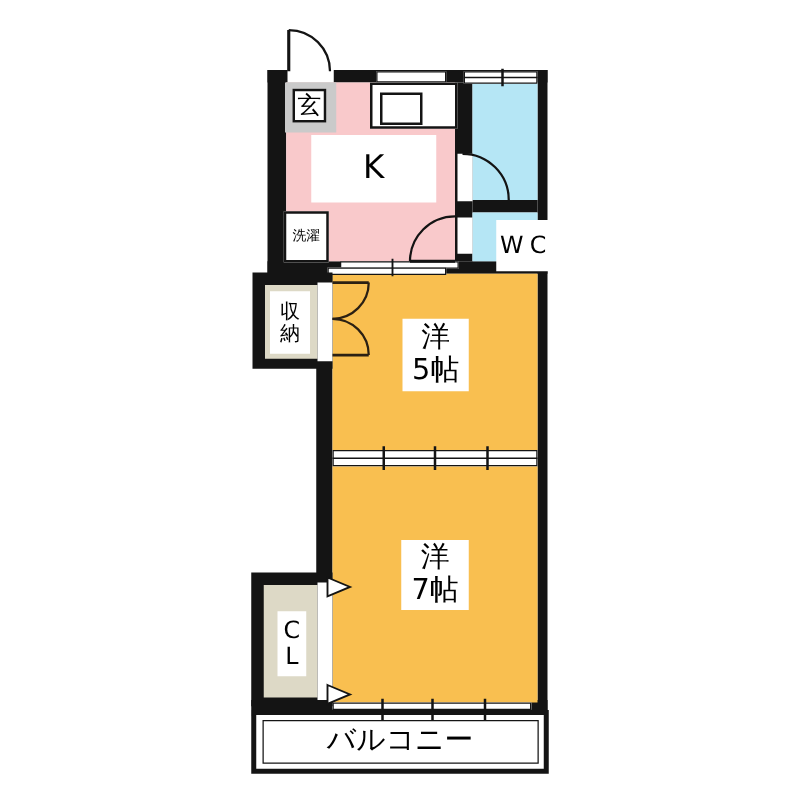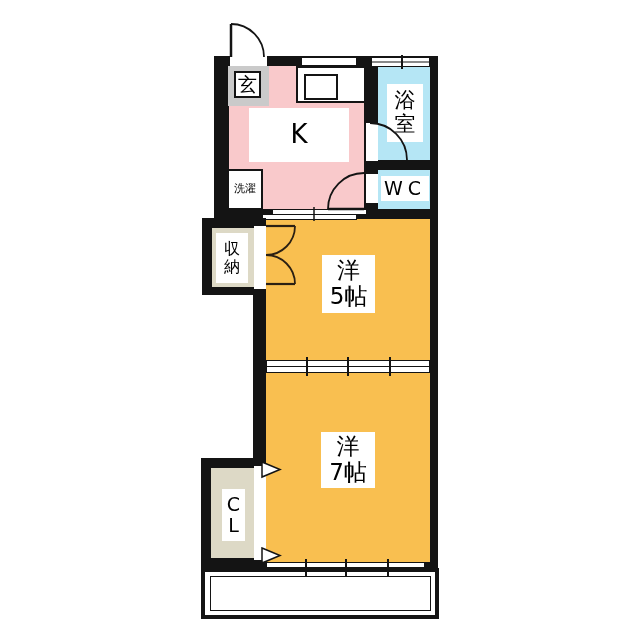--- a/index.html
+++ b/index.html
@@ -46,20 +46,23 @@
   <div class="thinband" style="left:371px;top:57px;width:59px;height:10px;"></div>
   <div class="abs white" style="left:366px;top:123px;width:12px;height:38px;"></div>
   <div class="abs white" style="left:366px;top:174px;width:12px;height:29px;"></div>
   <div class="thinband" style="left:272px;top:209px;width:95px;height:6px;"></div>
   <div class="thinband" style="left:262px;top:214px;width:95px;height:6px;"></div>
   <div class="band" style="left:266px;top:360px;width:164px;height:13px;"></div>
   <div class="band" style="left:266px;top:562px;width:159px;height:11px;"></div>
 
   <div class="abs white" style="left:201px;top:568px;width:238px;height:51px;border:4px solid #141414;"></div>
   <div class="abs" style="left:210px;top:576px;width:221px;height:35px;border:1.5px solid #141414;"></div>
+  <div class="lbl" style="left:240px;top:576px;width:160px;height:34px;font-size:23px;background:transparent;">
+      <span>バルコニー</span>
+    </div>
 
   <div class="abs wall" style="left:202px;top:218px;width:64px;height:77px;"></div>
   <div class="abs fill-closet" style="left:212px;top:228px;width:42px;height:59px;"></div>
   <div class="abs white" style="left:254px;top:226px;width:12px;height:63px;"></div>
   <div class="lbl" style="left:216px;top:233px;width:32px;height:50px;font-size:16px;">
       <span class="vtext">収納</span>
     </div>
 
   <div class="abs wall" style="left:201px;top:458px;width:65px;height:107px;"></div>
   <div class="abs fill-closet" style="left:211px;top:468px;width:43px;height:90px;"></div>
@@ -77,24 +80,21 @@
   <div class="abs white" style="left:296px;top:66px;width:70px;height:37px;border:2px solid #141414;"></div>
   <div class="abs white" style="left:304px;top:74px;width:34px;height:26px;border:2.5px solid #141414;"></div>
 
   <div class="lbl" style="left:227px;top:169px;width:36px;height:41px;font-size:11px;border:2.5px solid #141414;">
       <span>洗濯</span>
     </div>
 
   <div class="lbl" style="left:249px;top:108px;width:100px;height:54px;">
     <span style="font-size:26px;">K</span>
   </div>
-  <div class="lbl" style="left:387px;top:84px;width:36px;height:58px;font-size:21px;">
-      <span class="vtext">浴室</span>
-    </div>
-  <div class="lbl" style="left:381px;top:176px;width:48px;height:25px;font-size:19px;letter-spacing:5px;align-items:center;">
+  <div class="lbl" style="left:397px;top:176px;width:48px;height:41px;font-size:19px;letter-spacing:5px;align-items:center;">
       <span>WC</span>
     </div>
   <div class="lbl" style="left:322px;top:255px;width:53px;height:58px;font-size:23px;">
     <span>洋</span>
     <span>5帖</span>
   </div>
   <div class="lbl" style="left:321px;top:432px;width:54px;height:56px;font-size:23px;">
     <span>洋</span>
     <span>7帖</span>
   </div>

